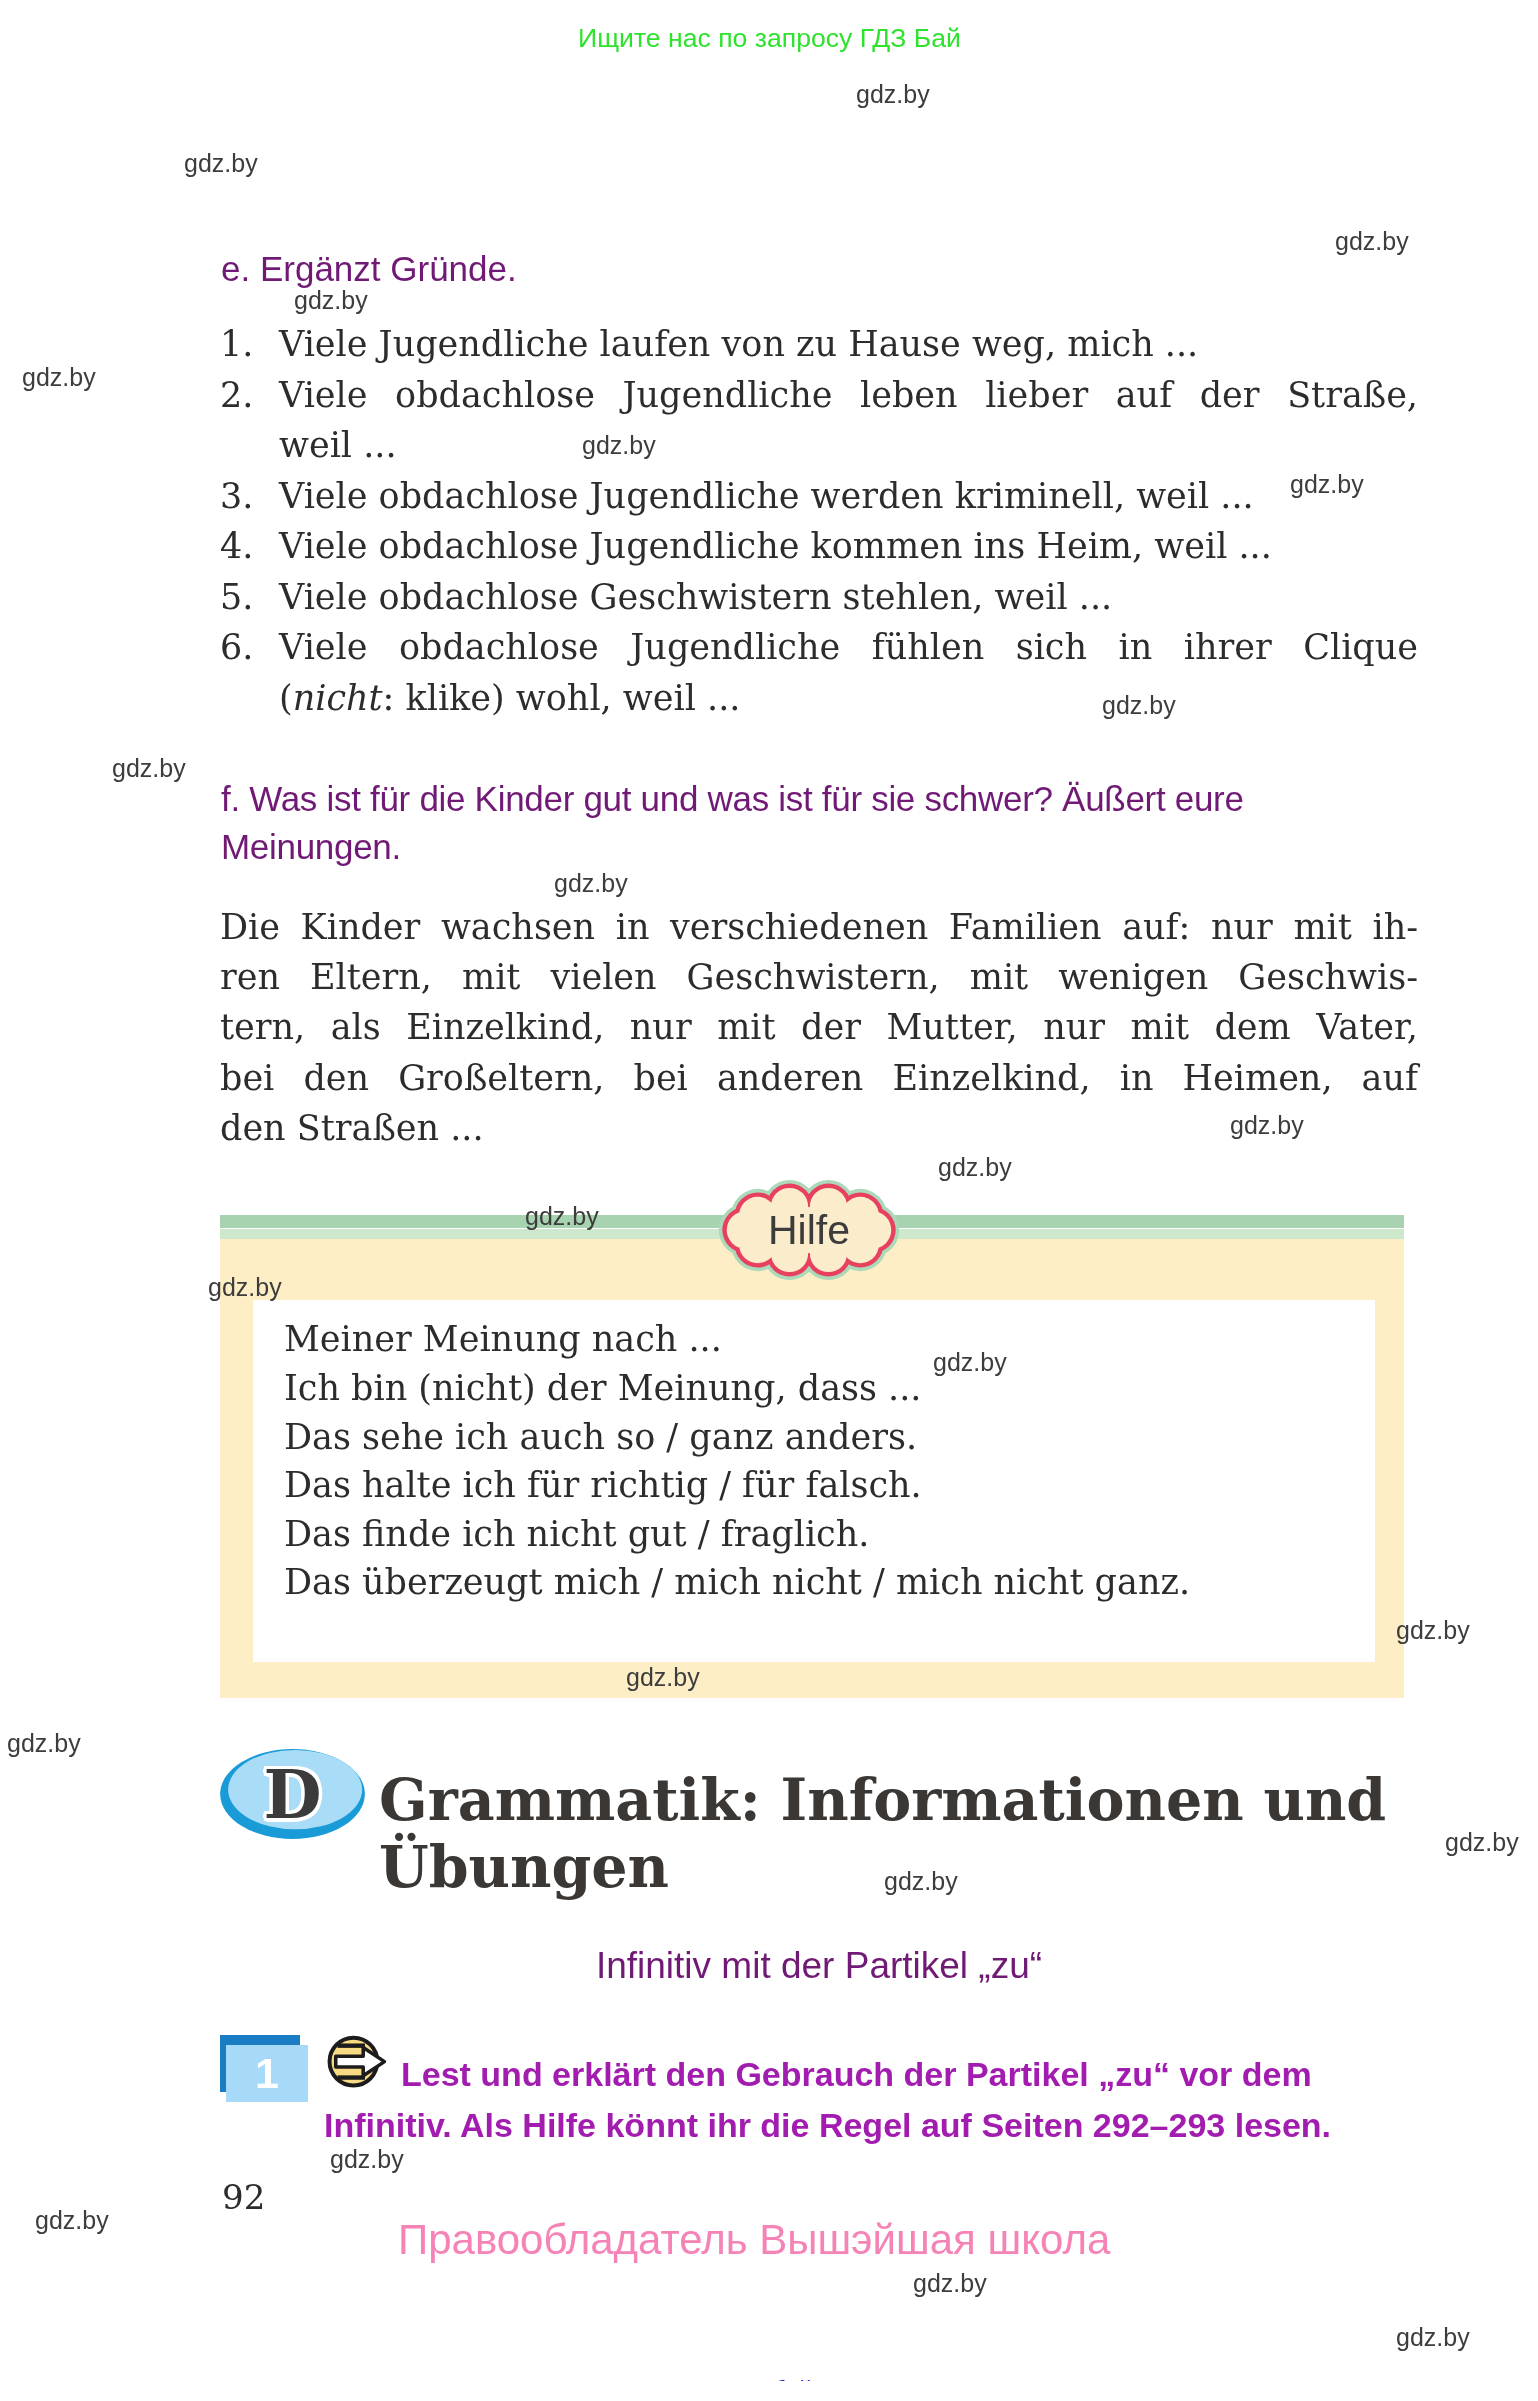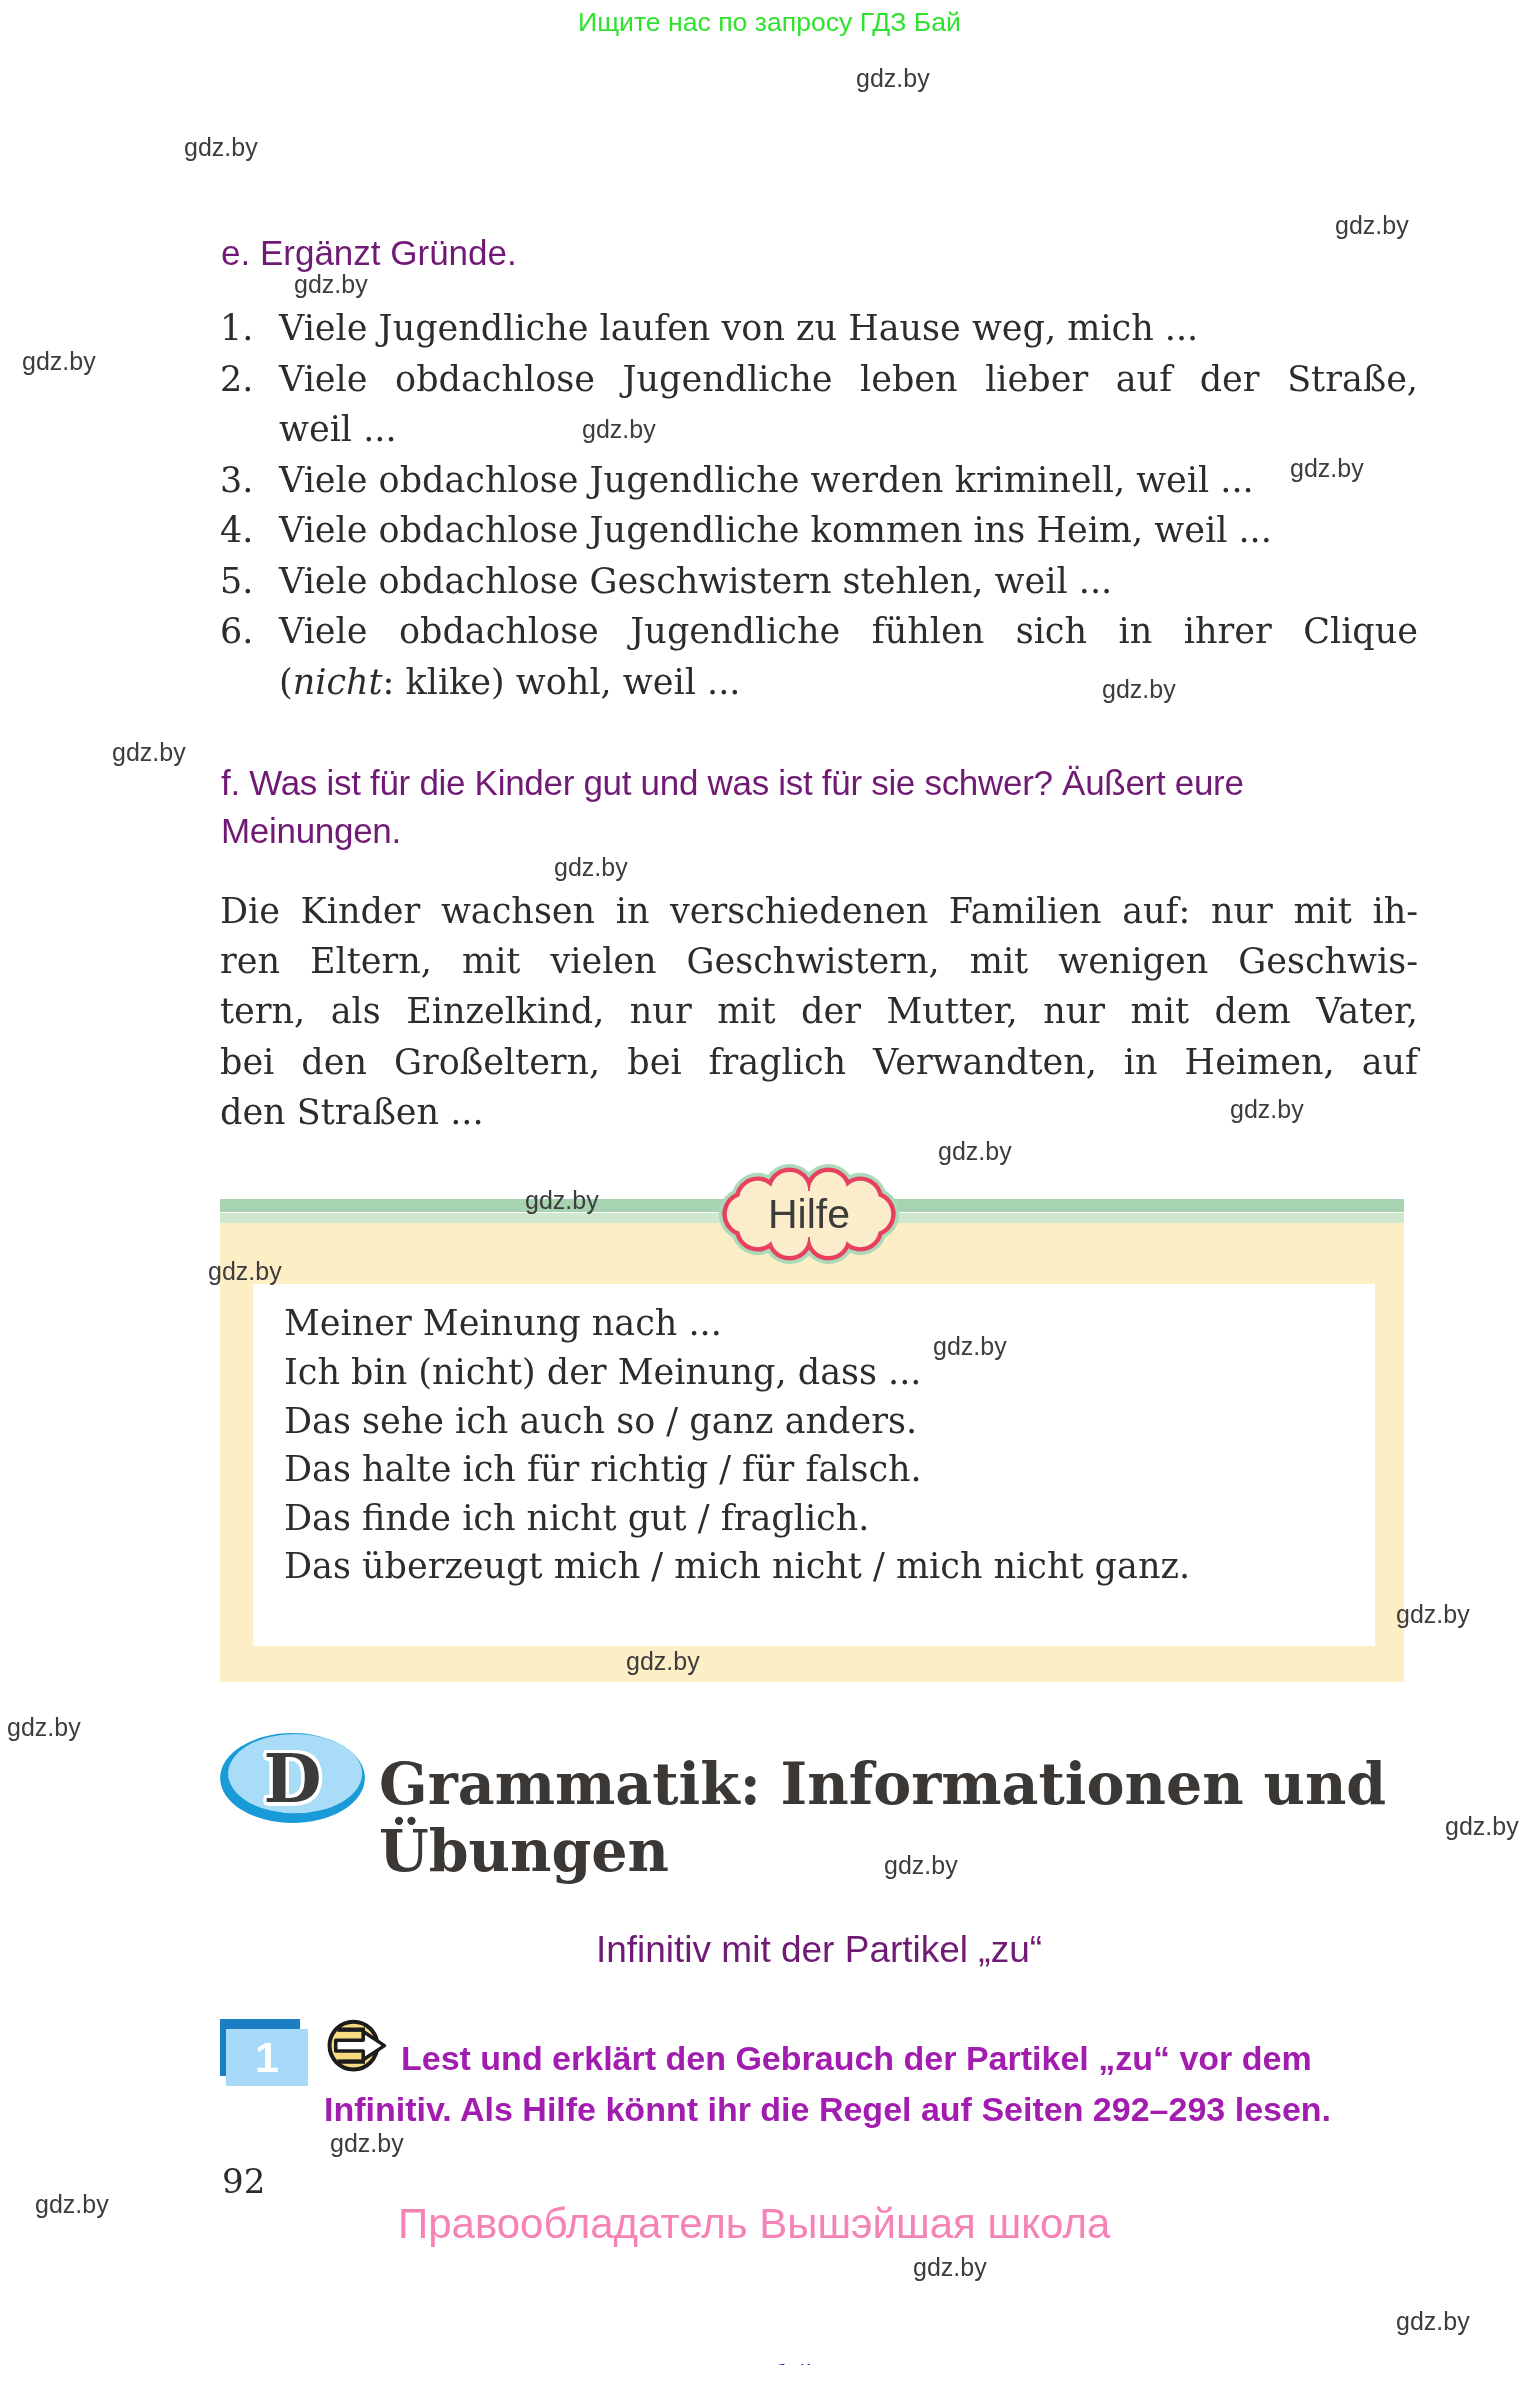--- a/index.html
+++ b/index.html
@@ -1,17 +1,17 @@
 <!DOCTYPE html>
 <html style="font-size:14px"><head>
 <meta charset="utf-8">
 <style>
   html,body{margin:0;padding:0;background:#ffffff;}
   .page{position:relative;width:1539px;height:2365px;background:#ffffff;overflow:hidden;
-        font-family:"DejaVu Serif", serif;color:#2e2c2b;}
+        font-family:"DejaVu Serif", serif;color:#2e2c2b;margin-top:16px;}
   .abs{position:absolute;}
   
   .wm{position:absolute;font-family:"Liberation Sans", sans-serif;font-size:25px;color:#3d3d3d;
       white-space:nowrap;z-index:30;}
   .banner{position:absolute;left:0;right:0;top:7px;text-align:center;
       font-family:"Liberation Sans", sans-serif;font-size:26.6px;color:#2ee22e;z-index:30;}
   
   .hsans{position:absolute;font-family:"Liberation Sans", sans-serif;font-weight:normal;
       color:#701a75;white-space:nowrap;}
   .h-e{left:221px;top:229px;font-size:35px;line-height:48px;}
@@ -102,21 +102,21 @@
   <div class="line list-line" style="top:556px"><span class="num">5.</span><span>Viele obdachlose Geschwistern stehlen, weil ...</span></div>
   <div class="line list-line j" style="top:606px"><span class="num">6.</span><span>Viele obdachlose Jugendliche fühlen sich in ihrer Clique</span></div>
   <div class="line cont" style="top:657px"><span>(</span><i>nicht</i><span>: klike) wohl, weil ...</span></div>
 
   <div class="hsans h-f" style="top:759px">f. Was ist für die Kinder gut und was ist für sie schwer? Äußert eure</div>
   <div class="hsans h-f" style="top:807px">Meinungen.</div>
 
   <div class="line par j" style="top:886px">Die Kinder wachsen in verschiedenen Familien auf: nur mit ih-</div>
   <div class="line par j" style="top:936px">ren Eltern, mit vielen Geschwistern, mit wenigen Geschwis-</div>
   <div class="line par j" style="top:986px">tern, als Einzelkind, nur mit der Mutter, nur mit dem Vater,</div>
-  <div class="line par j" style="top:1037px">bei den Großeltern, bei fraglich Verwandten, in Heimen, auf</div>
+  <div class="line par j" style="top:1037px">bei den Großeltern, bei anderen Einzelkind, in Heimen, auf</div>
   <div class="line par" style="top:1087px">den Straßen ...</div>
 
   <div class="abs band-dark"></div>
   <div class="abs band-light"></div>
   <div class="abs cream"></div>
   <div class="abs whitebox"></div>
 
   <svg class="abs cloud-svg" width="230" height="124" viewBox="0 0 260 140">
     <g fill="#abd9ba">
       <ellipse cx="130" cy="70" rx="76" ry="36"></ellipse>

